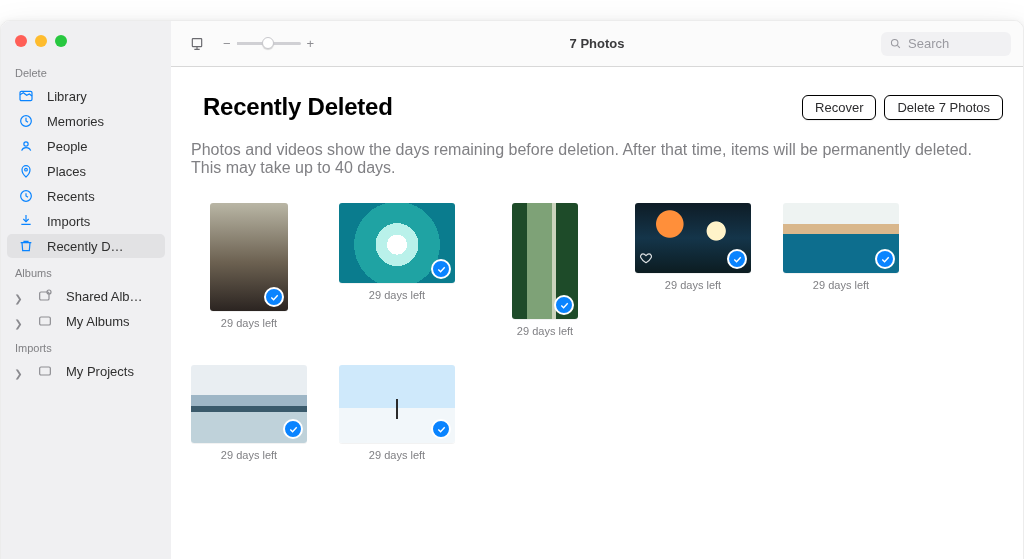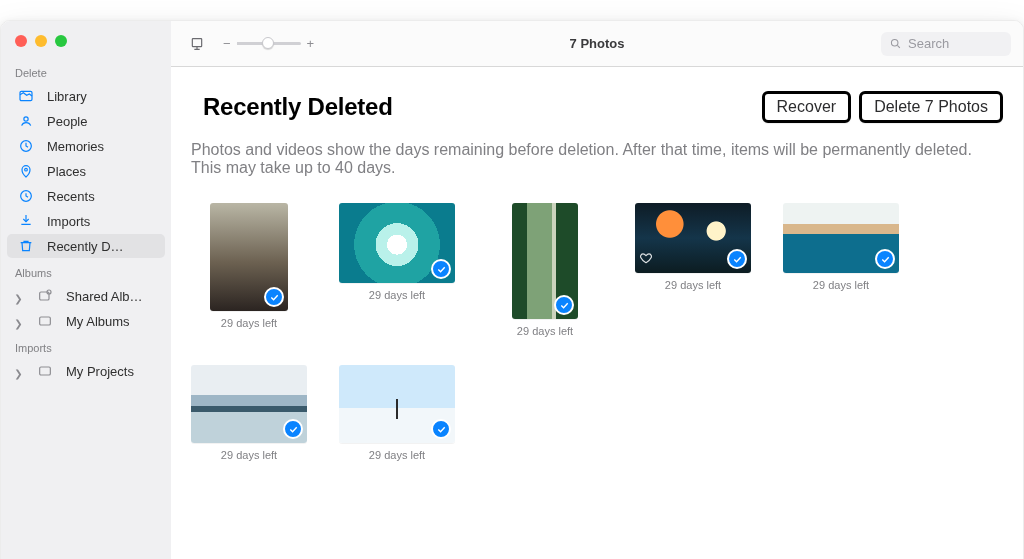--- a/index.html
+++ b/index.html
@@ -45,21 +45,21 @@
   .zoom .track{width:64px;height:3px;border-radius:3px;background:#d0d0d4;display:flex;align-items:center;}
   .zoom .track .fill{width:58%;height:100%;background:#d0d0d4;display:flex;justify-content:flex-end;align-items:center;}
   .title{position:absolute;left:0;right:0;text-align:center;font-size:13px;font-weight:600;color:#3a3a3c;pointer-events:none;}
   .spacer{flex:1;}
   .search{display:flex;align-items:center;gap:6px;background:#f1f1f3;border-radius:6px;height:24px;padding:0 8px;width:130px;color:#9a9aa0;font-size:13px;}
 
   
   .content{flex:1;overflow:auto;padding:14px 20px;}
   .hdrrow{display:flex;align-items:center;gap:8px;}
   .hdrrow h1{margin:12px;font-size:24px;font-weight:800;letter-spacing:-0.01em;flex:1;}
-  .mac-btn{border:3px solid #000000;background:#fff;border-radius:6px;padding:4px 12px;font-size:16px;color:#2c2c2e;box-shadow:0 0.5px 1px rgba(0,0,0,.07);}
+  .mac-btn{border:1px solid #000000;background:#fff;border-radius:6px;padding:4px 12px;font-size:13px;color:#2c2c2e;box-shadow:0 0.5px 1px rgba(0,0,0,.07);}
   .note{font-size:16px;color:var(--muted);margin:8px 0 26px;}
 
   .grid{display:flex;flex-wrap:wrap;gap:28px 32px;}
   .tile{display:flex;flex-direction:column;align-items:center;width:116px;gap:6px;}
   .thumb{position:relative;border-radius:3px;overflow:hidden;background:#d9d9dd;box-shadow:0 1px 0 rgba(0,0,0,.05);}
   .thumb .badge{position:absolute;right:4px;bottom:4px;width:20px;height:20px;border-radius:50%;background:var(--accent);border:2px solid #fff;display:flex;align-items:center;justify-content:center;}
   .thumb .badge svg{stroke:#fff;}
   .thumb .fav{position:absolute;left:4px;bottom:4px;color:rgba(255,255,255,.85);}
   .cap{font-size:11px;color:var(--muted);}
 
@@ -92,34 +92,34 @@
           <svg width="16" height="16" viewBox="0 0 24 24" fill="none" stroke="currentColor" stroke-width="1.8">
             <rect x="3" y="5" width="18" height="14" rx="2"></rect>
             <path d="M3 10l5-3 5 4 4-2 4 3"></path>
           </svg>
         </span>
       <span class="lbl">Library</span>
     </div>
     <div class="nav-item">
       <span class="ic">
           <svg width="16" height="16" viewBox="0 0 24 24" fill="none" stroke="currentColor" stroke-width="1.8">
+            <circle cx="12" cy="12" r="8"></circle>
+            <path d="M12 7v5l3 2"></path>
+          </svg>
+        </span>
+      <span class="lbl">Memories</span>
+    </div>
+    <div class="nav-item">
+      <span class="ic">
+          <svg width="16" height="16" viewBox="0 0 24 24" fill="none" stroke="currentColor" stroke-width="1.8">
             <circle cx="12" cy="9" r="3.2"></circle>
             <path d="M5.5 19c1-3 4-4.5 6.5-4.5S18 16 19 19"></path>
           </svg>
         </span>
       <span class="lbl">People</span>
-    </div>
-    <div class="nav-item">
-      <span class="ic">
-          <svg width="16" height="16" viewBox="0 0 24 24" fill="none" stroke="currentColor" stroke-width="1.8">
-            <circle cx="12" cy="12" r="8"></circle>
-            <path d="M12 7v5l3 2"></path>
-          </svg>
-        </span>
-      <span class="lbl">Memories</span>
     </div>
     <div class="nav-item">
       <span class="ic">
           <svg width="16" height="16" viewBox="0 0 24 24" fill="none" stroke="currentColor" stroke-width="1.8">
             <path d="M12 21s-6-5.5-6-11a6 6 0 1 1 12 0c0 5.5-6 11-6 11z"></path>
             <circle cx="12" cy="10" r="2"></circle>
           </svg>
         </span>
       <span class="lbl">Places</span>
     </div>

